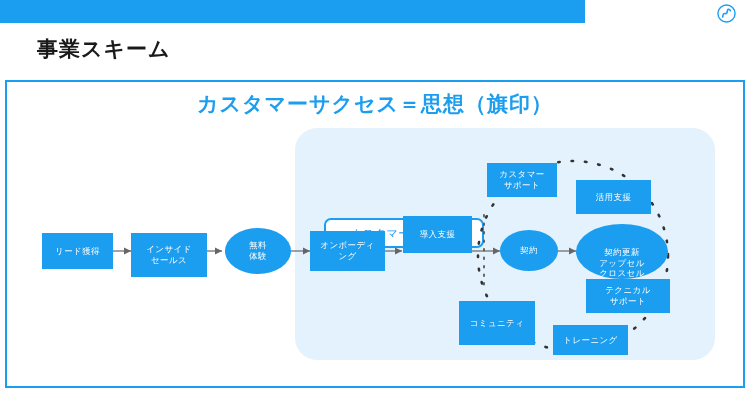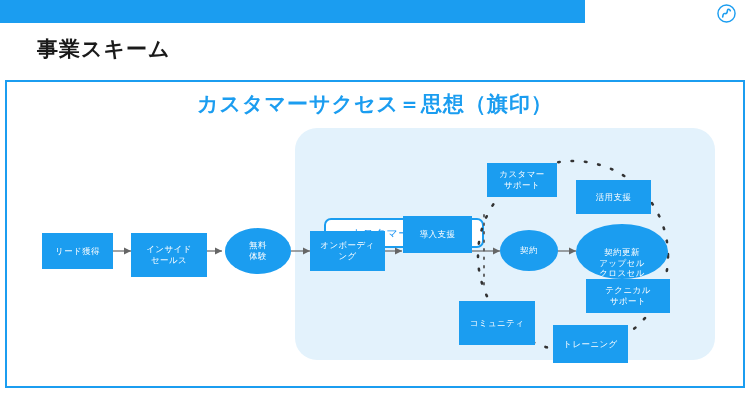--- a/index.html
+++ b/index.html
@@ -168,17 +168,17 @@
 
   <div class="node" style="left:586px;top:279px;width:84px;height:34px;">
     <span>テクニカル
 サポート</span>
   </div>
 
   <div class="node" style="left:459px;top:292px;width:76px;height:44px;margin-top:9px;">
     <span>コミュニティ</span>
   </div>
 
-  <div class="node" style="left:553px;top:325px;width:75px;height:38px;">
+  <div class="node" style="left:553px;top:325px;width:75px;height:30px;">
     <span>トレーニング</span>
   </div>
 
 </div>
 
 </body></html>

